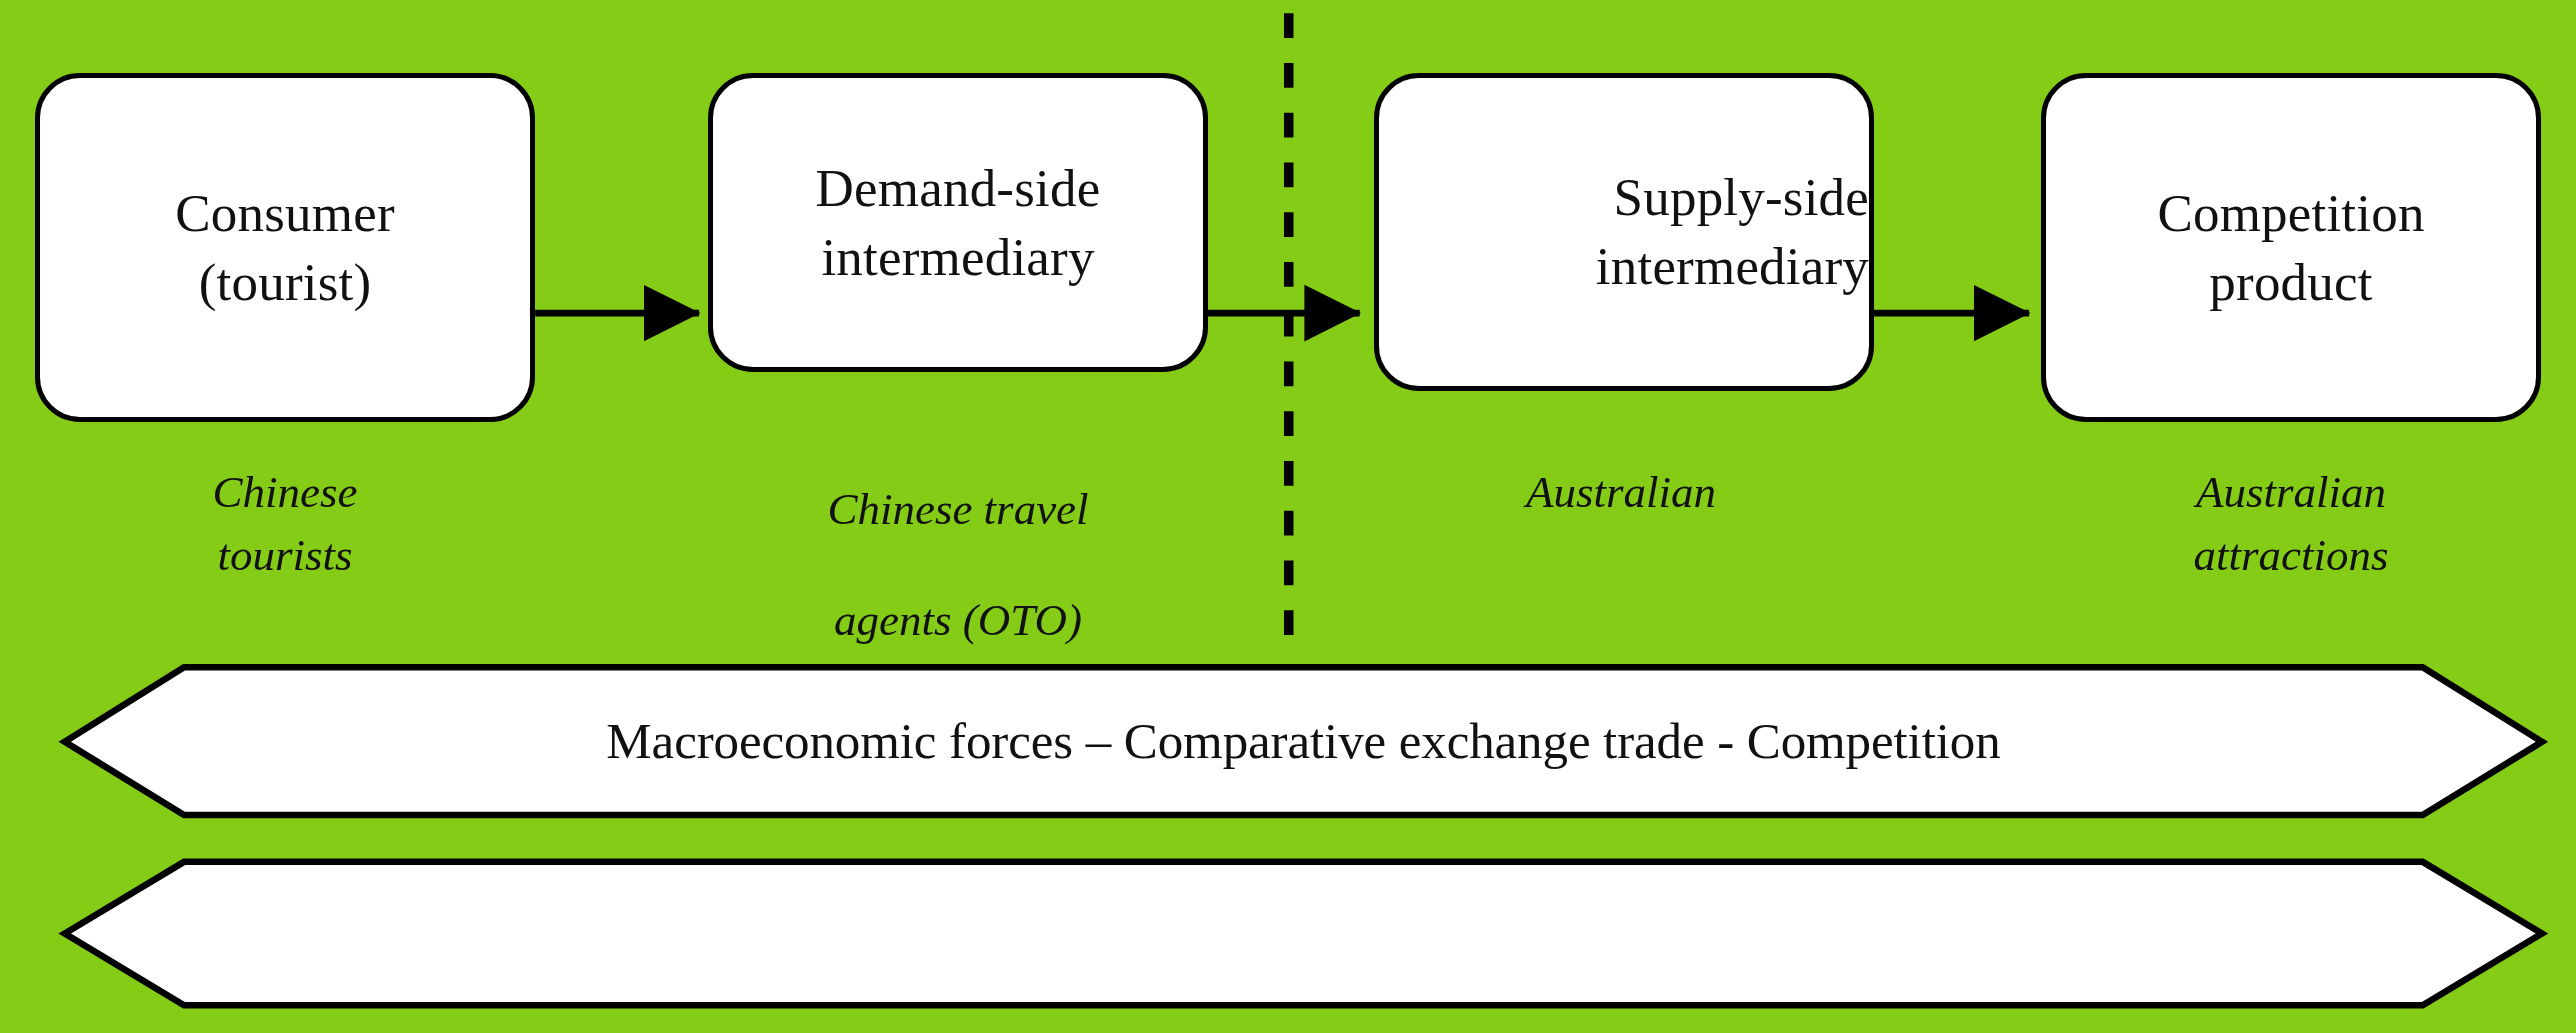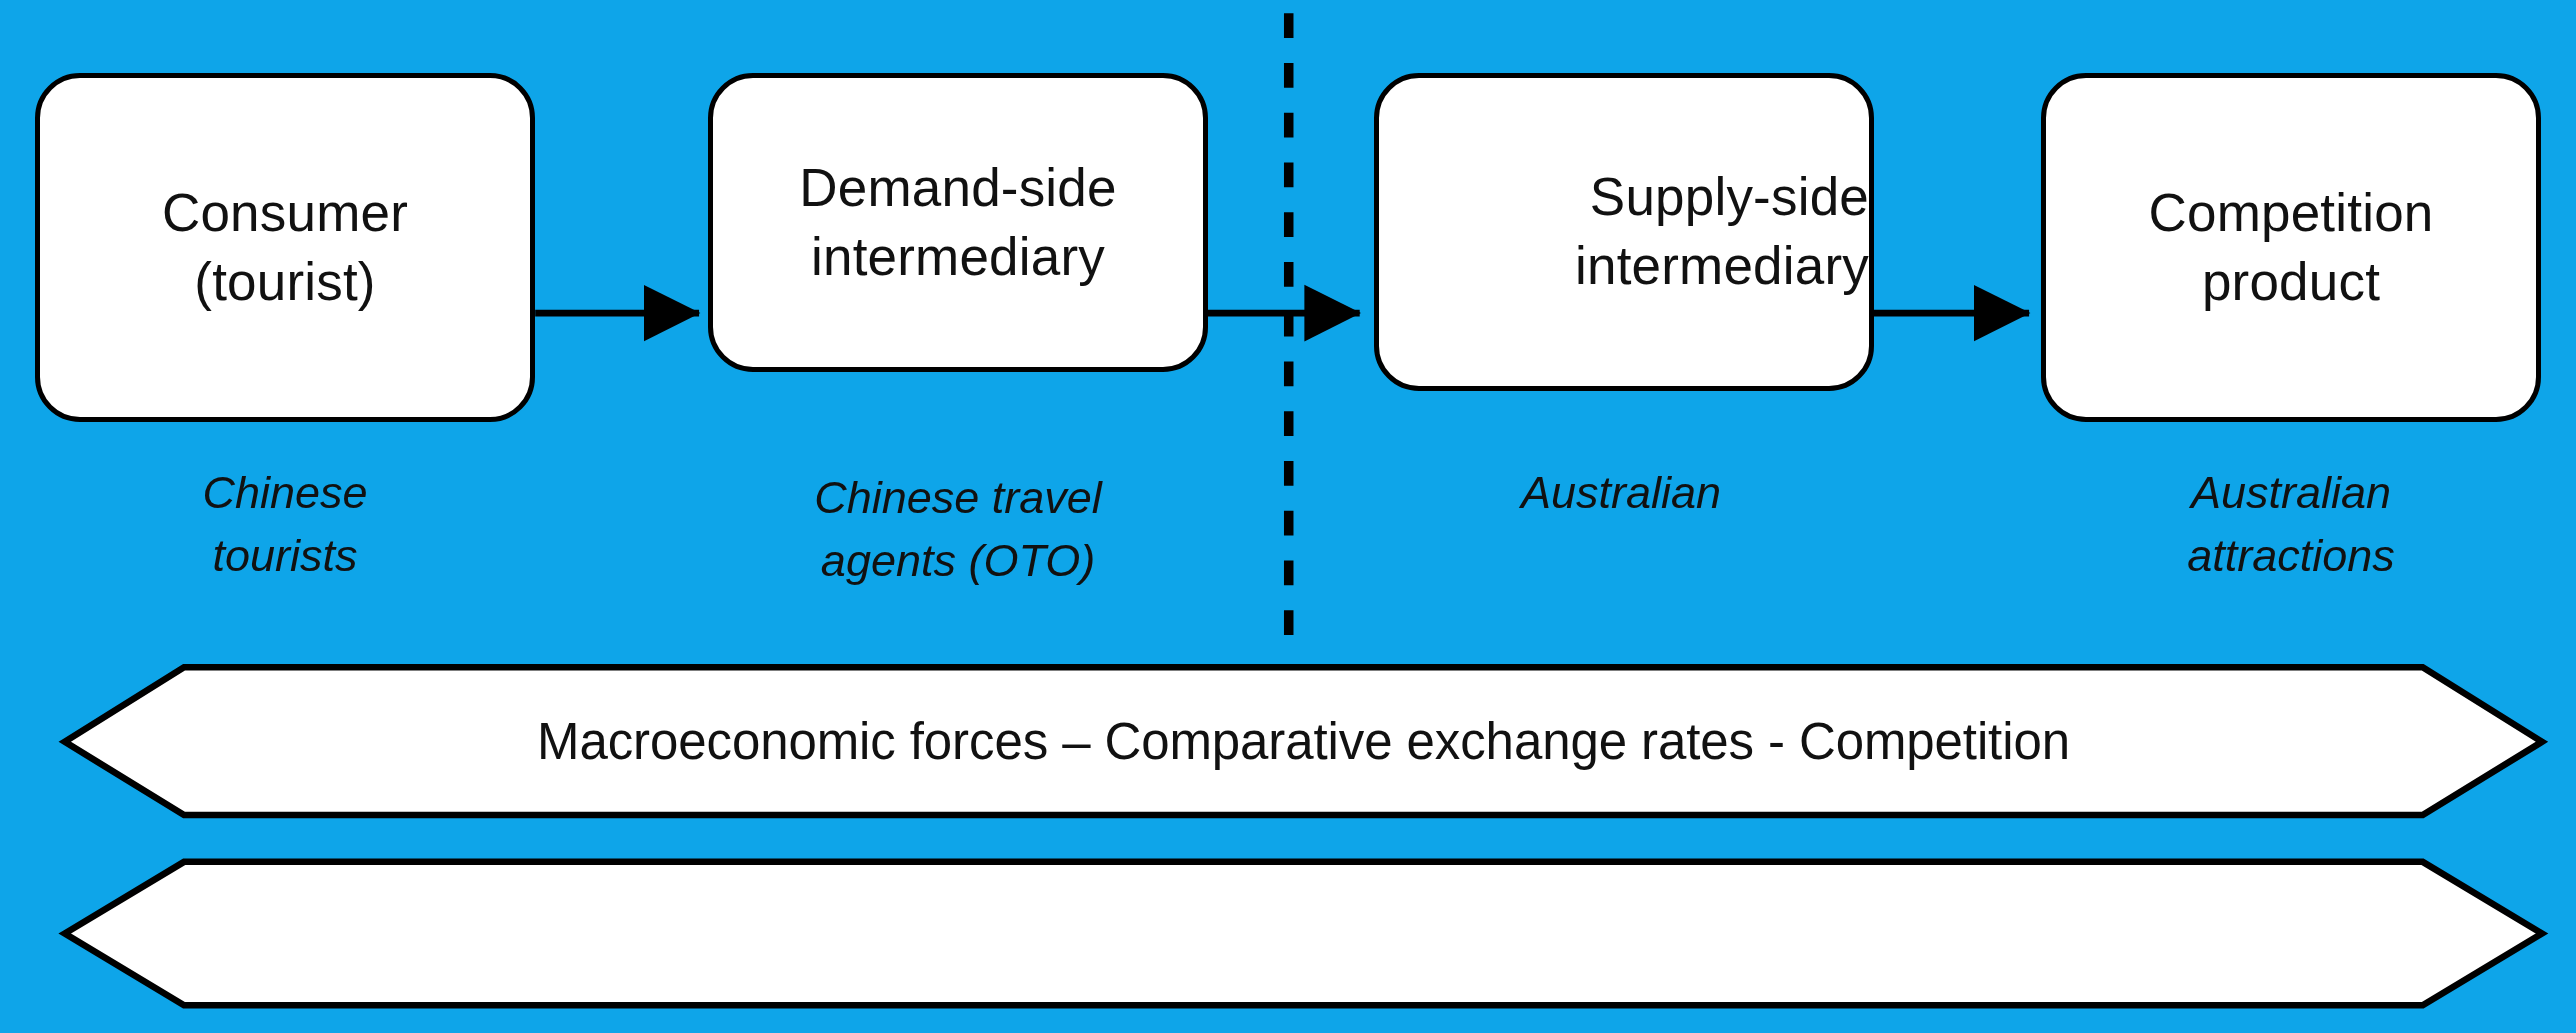--- a/index.html
+++ b/index.html
@@ -4,23 +4,23 @@
 <style>
   html, body {
     margin: 0;
     padding: 0;
     background: #ffffff;
   }
   #canvas {
     position: relative;
     width: 2576px;
     height: 1033px;
-    background: #0ea5e9;
+    background: #84cc16;
     overflow: hidden;
-    font-family: Liberation Sans, sans-serif;
+    font-family: Liberation Serif, serif;
   }
   svg.layer {
     position: absolute;
     left: 0;
     top: 0;
     width: 2576px;
     height: 1033px;
   }
   .node-box {
     position: absolute;
@@ -96,21 +96,21 @@
   </div>
   <div class="node-caption" style="left:35px; top:461px; width:500px;">
     <div>Chinese</div>
     <div>tourists</div>
   </div>
 
   <div class="node-box" style="left:708px; top:73px; width:500px; height:299px;">
     <div class="node-line">Demand-side</div>
     <div class="node-line">intermediary</div>
   </div>
-  <div class="node-caption" style="left:708px; top:466px; width:500px;">
+  <div class="node-caption" style="left:708px; top:478px; width:500px;gap:48px;">
     <div>Chinese travel</div>
     <div>agents (OTO)</div>
   </div>
 
   <div class="node-box" style="left:1374px; top:73px; width:500px; height:318px;align-items:flex-end;">
     <div class="node-line">Supply-side</div>
     <div class="node-line">intermediary</div>
   </div>
   <div class="node-caption" style="left:1371px; top:461px; width:500px;">
     <div>Australian</div>
@@ -118,17 +118,17 @@
 
   <div class="node-box" style="left:2041px; top:73px; width:500px; height:349px;">
     <div class="node-line">Competition</div>
     <div class="node-line">product</div>
   </div>
   <div class="node-caption" style="left:2041px; top:461px; width:500px;">
     <div>Australian</div>
     <div>attractions</div>
   </div>
 
-  <div class="banner-text" style="left:184px; top:667px; width:2239px; height:148px;">Macroeconomic forces – Comparative exchange rates - Competition</div>
+  <div class="banner-text" style="left:184px; top:667px; width:2239px; height:148px;">Macroeconomic forces – Comparative exchange trade - Competition</div>
 
 
 </div>
 
 
 </body></html>

